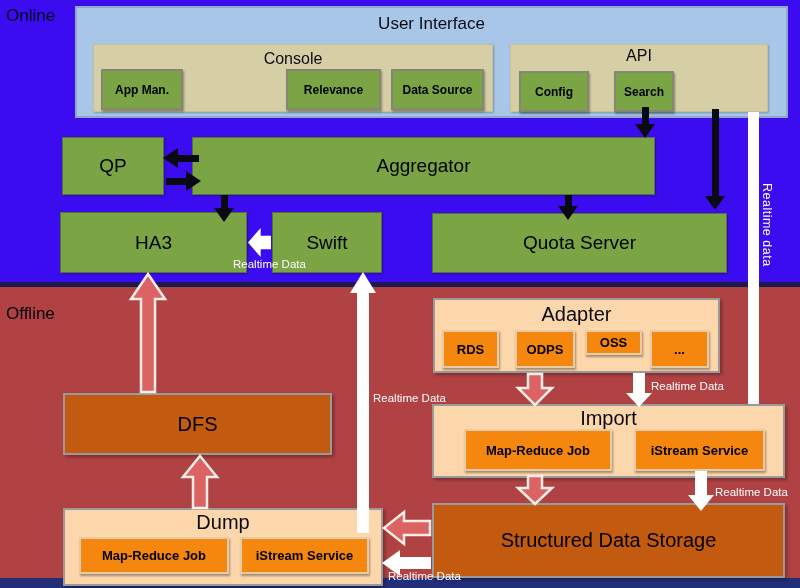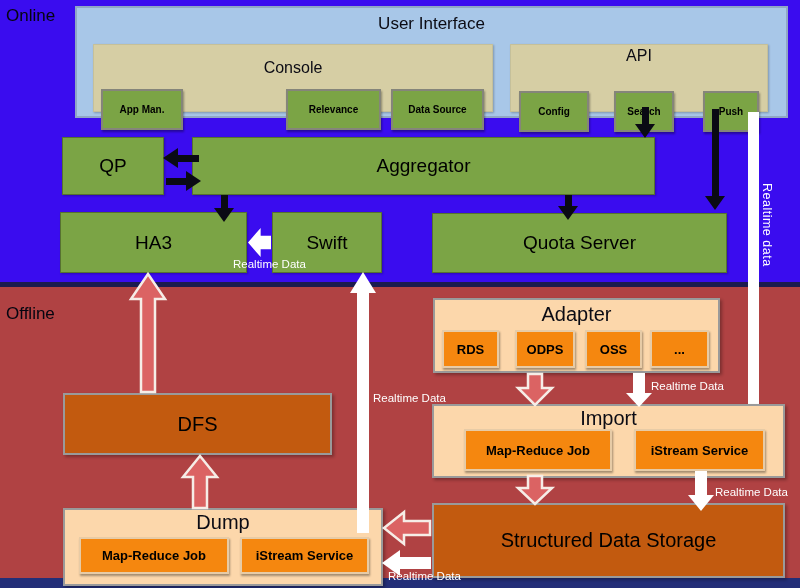--- a/index.html
+++ b/index.html
@@ -16,21 +16,21 @@
   .section-label{font-size:17px;color:#050510;}
   
   .panel-blue{background:#A8C7E8;border:2px solid #90A7C5;box-sizing:border-box;}
   .panel-tan{background:#D6CEA4;border:1px solid #c5c09a;box-sizing:border-box;box-shadow:1px 1px 2px rgba(0,0,0,.25);}
   .panel-peach{background:#FCD7AB;border:2px solid #9a9a9a;box-sizing:border-box;box-shadow:2px 2px 3px rgba(0,0,0,.3);}
   .panel-title{display:block;text-align:center;color:#0b0b14;}
   
   .gbox{background:#7BA445;border:1px solid rgba(0,0,0,.3);box-sizing:border-box;
         display:flex;align-items:center;justify-content:center;font-size:19px;box-shadow:1px 1px 2px rgba(0,0,0,.25);}
   .gbtn{background:#7BA445;border:2px solid #85857a;box-sizing:border-box;
-        display:flex;align-items:center;justify-content:center;font-size:10px;font-weight:bold;box-shadow:1px 2px 2px rgba(0,0,0,.35);margin-top:20px;}
+        display:flex;align-items:center;justify-content:center;font-size:12px;font-weight:bold;box-shadow:1px 2px 2px rgba(0,0,0,.35);}
   .obtn{background:#F5870F;border:2px solid #E7CBA6;box-sizing:border-box;
         display:flex;align-items:center;justify-content:center;font-size:13px;font-weight:bold;box-shadow:1px 2px 2px rgba(0,0,0,.35);}
   .dbox{background:#C25A0F;border:2px solid #9a9a9a;box-sizing:border-box;
         display:flex;align-items:center;justify-content:center;font-size:20px;box-shadow:2px 2px 3px rgba(0,0,0,.3);}
   
   .bshaft{background:#0a0a14;}
   .tri{width:0;height:0;}
   .wlabel{color:#fff;font-size:11.5px;white-space:nowrap;}
   .vlabel{color:#fff;font-size:12.5px;writing-mode:vertical-rl;letter-spacing:.5px;white-space:nowrap;}
   .wshaft{background:#fff;}
@@ -48,31 +48,30 @@
   <div class="abs bg-offline" style="background:#B04243;"></div>
   <div class="abs bg-bottom" style="background:#232E78;"></div>
 
   <div class="abs section-label" style="left:6px;top:6px;">Online</div>
   <div class="abs section-label" style="left:6px;top:304px;">Offline</div>
 
   <div class="abs panel-blue" style="left:75px;top:6px;width:713px;height:112px;">
     <span class="panel-title" style="padding-top:6px;font-size:17px;">User Interface</span>
 
     <div class="abs panel-tan" style="left:16px;top:36px;width:400px;height:68px;">
-      <span class="panel-title" style="padding-top:14px;font-size:16px;">Console</span>
+      <span class="panel-title" style="padding-top:5px;font-size:16px;">Console</span>
       <div class="abs gbtn" style="left:7px;top:24px;width:82px;height:41px;">App Man.</div>
       <div class="abs gbtn" style="left:192px;top:24px;width:95px;height:41px;">Relevance</div>
       <div class="abs gbtn" style="left:297px;top:24px;width:93px;height:41px;">Data Source</div>
     </div>
 
     <div class="abs panel-tan" style="left:433px;top:36px;width:258px;height:68px;">
       <span class="panel-title" style="padding-top:2px;font-size:16px;">API</span>
       <div class="abs gbtn" style="left:8px;top:26px;width:70px;height:41px;">Config</div>
       <div class="abs gbtn" style="left:103px;top:26px;width:60px;height:41px;">Search</div>
-      <div class="abs gbtn" style="left:192px;top:26px;width:56px;height:41px;">Push</div>
     </div>
   </div>
 
   <div class="abs gbox" style="left:62px;top:137px;width:102px;height:58px;">QP</div>
   <div class="abs gbox" style="left:192px;top:137px;width:463px;height:58px;">Aggregator</div>
   <div class="abs gbox" style="left:60px;top:212px;width:187px;height:61px;">HA3</div>
   <div class="abs gbox" style="left:272px;top:212px;width:110px;height:61px;">Swift</div>
   <div class="abs gbox" style="left:432px;top:213px;width:295px;height:60px;">Quota Server</div>
 
   <div class="abs bshaft" style="left:176px;top:155px;width:23px;height:7px;"></div>
@@ -97,21 +96,21 @@
   <div class="abs tri" style="left:741px;top:405px;border-top:21px solid #fff;border-left:12px solid transparent;border-right:12px solid transparent;"></div>
   <div class="abs vlabel" style="left:760px;top:183px;">Realtime data</div>
 
   <div class="abs block-arrow-left" style="left:248px;top:228px;width:23px;height:29px;"></div>
   <div class="abs wlabel" style="left:233px;top:258px;">Realtime Data</div>
 
   <div class="abs panel-peach" style="left:433px;top:298px;width:287px;height:75px;">
     <span class="panel-title" style="padding-top:3px;font-size:20px;">Adapter</span>
     <div class="abs obtn" style="left:7px;top:30px;width:57px;height:38px;">RDS</div>
     <div class="abs obtn" style="left:80px;top:30px;width:60px;height:38px;">ODPS</div>
-    <div class="abs obtn" style="left:150px;top:30px;width:57px;height:38px;">OSS</div>
+    <div class="abs obtn" style="left:150px;top:30px;width:57px;height:25px;">OSS</div>
     <div class="abs obtn" style="left:215px;top:30px;width:59px;height:38px;">...</div>
   </div>
 
   <div class="abs panel-peach" style="left:432px;top:404px;width:353px;height:74px;">
     <span class="panel-title" style="padding-top:1px;font-size:20px;">Import</span>
     <div class="abs obtn" style="left:30px;top:23px;width:148px;height:42px;">Map-Reduce Job</div>
     <div class="abs obtn" style="left:200px;top:23px;width:131px;height:42px;">iStream Service</div>
   </div>
 
   <div class="abs dbox" style="left:63px;top:393px;width:269px;height:62px;">DFS</div>

